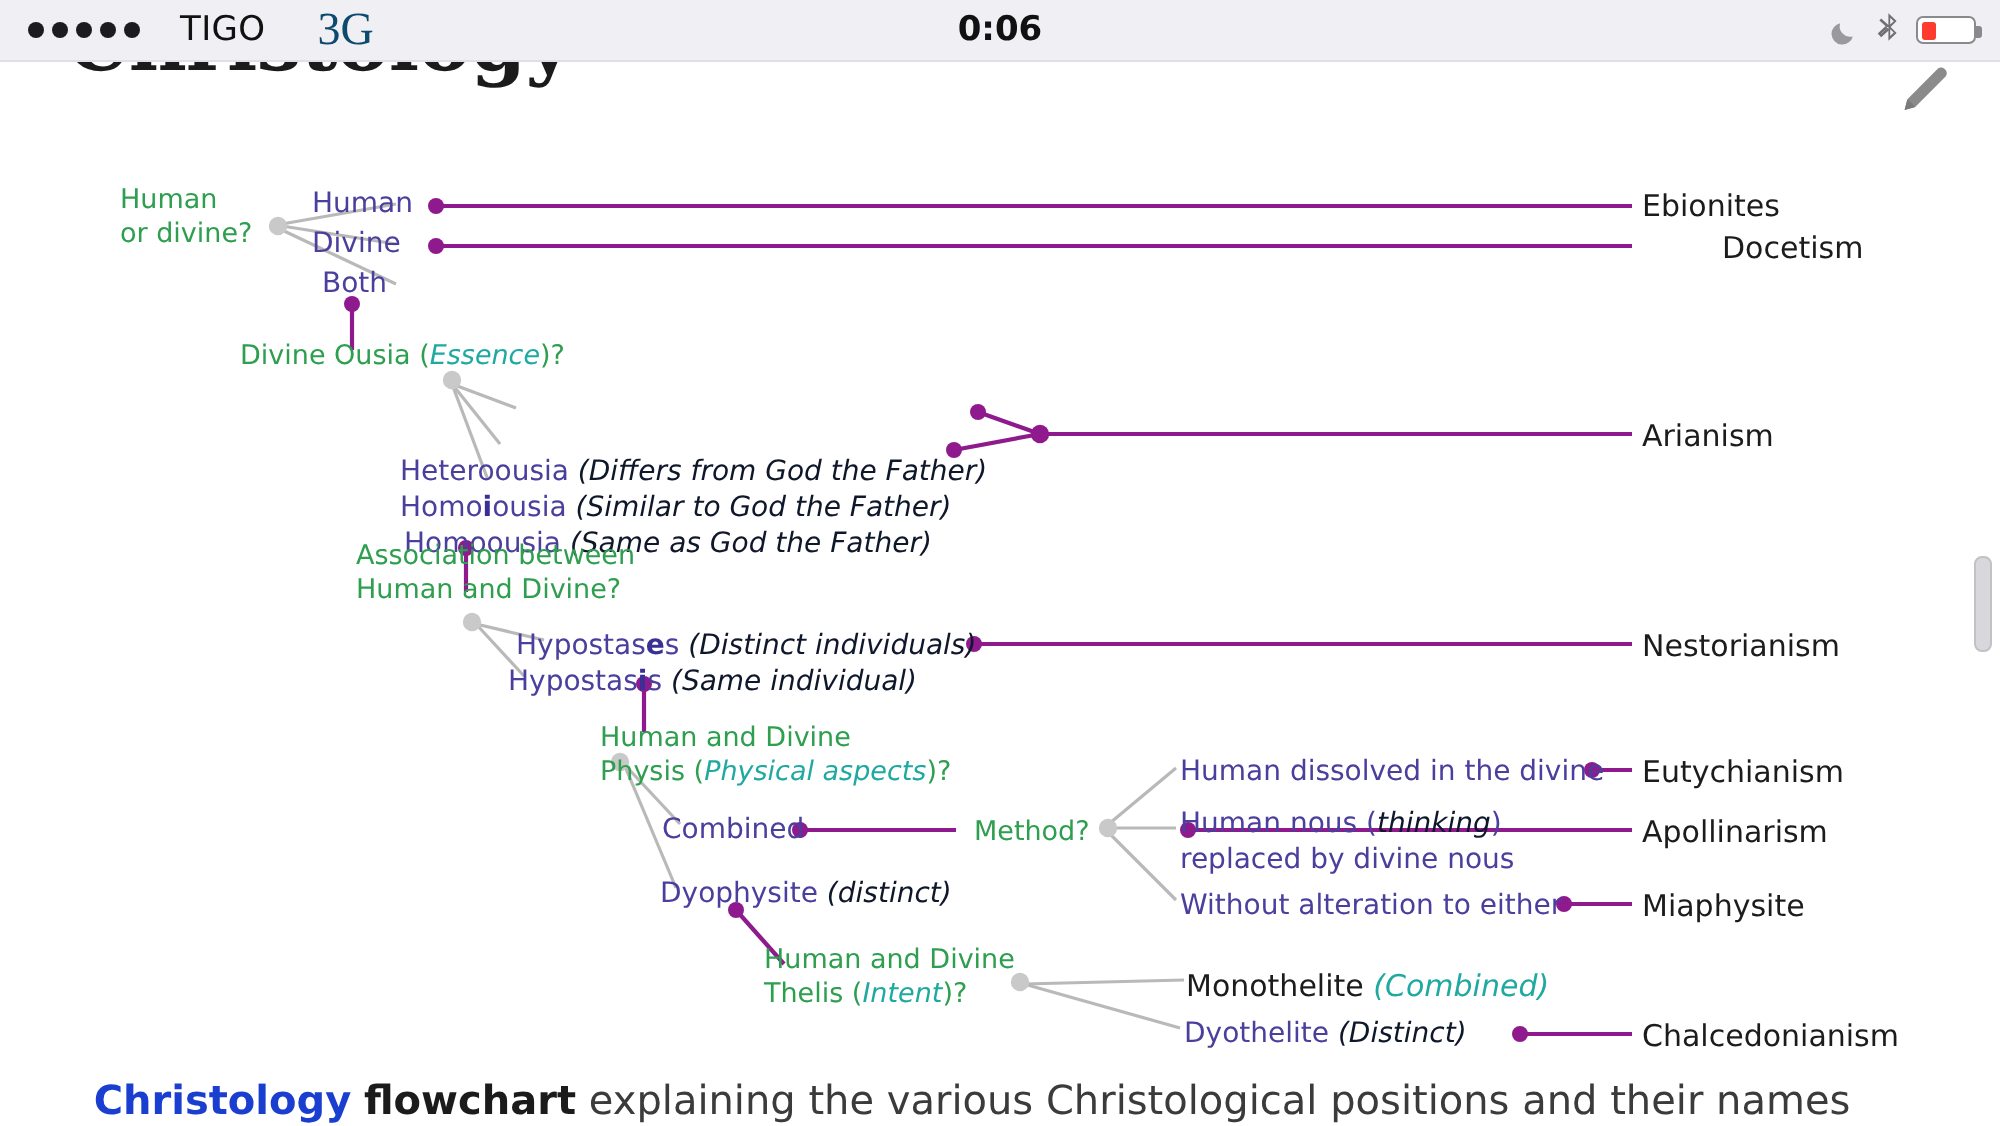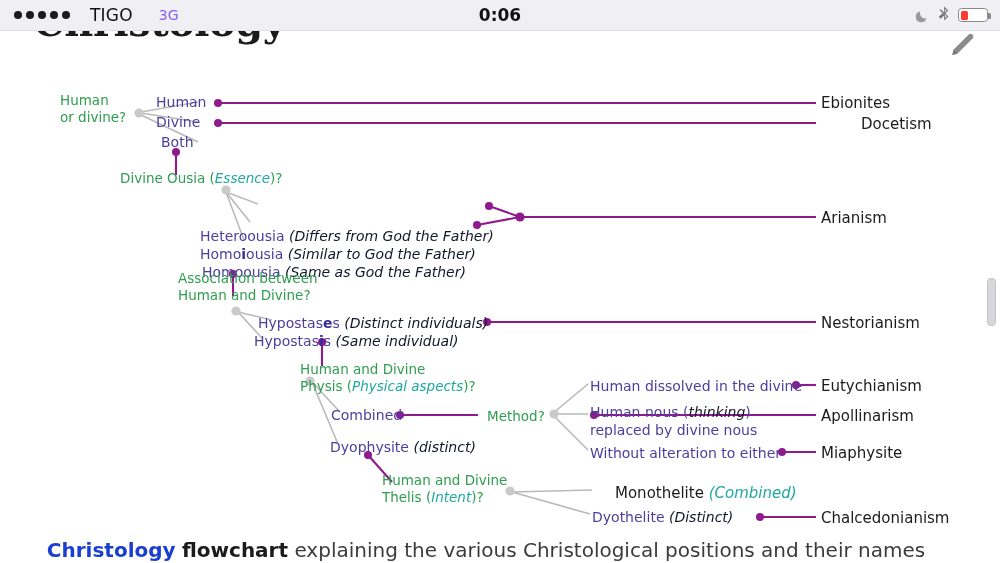--- a/index.html
+++ b/index.html
@@ -13,21 +13,21 @@
   
   #statusbar{
     position:absolute;left:0;top:0;width:1000px;height:30px;
     background:#f0eff4;border-bottom:1px solid #e0dfe4;
     display:flex;align-items:center;z-index:40;
   }
   #sb-left{display:flex;align-items:center;gap:20px;padding-left:14px;}
   .dots{display:flex;gap:4px;align-items:center;}
   .dots i{display:block;width:8px;height:8px;border-radius:50%;background:#1c1c1e;}
   #carrier{font-size:17px;color:#111;letter-spacing:.2px;}
-  #netmode{font-size:14px;color:#8b5cf6;margin-left:6px;}
+  #netmode{font-size:23px;color:#0c4a6e;margin-left:6px;font-family:Liberation Serif, serif;}
   #sb-center{position:absolute;left:0;right:0;text-align:center;font-size:17px;font-weight:600;color:#111;}
   #sb-right{position:absolute;right:12px;display:flex;align-items:center;gap:9px;}
   .moon{width:14px;height:14px;position:relative;display:block;}
   .bt{display:block;}
   #battery{
     position:relative;width:30px;height:14px;border:1.3px solid #8a8a8e;border-radius:3.5px;
     box-sizing:border-box;background:#fff;
   }
   #battery .fill{position:absolute;left:1.5px;top:1.5px;bottom:1.5px;width:7px;background:#ff3b30;border-radius:1.5px;}
   #battery .cap{position:absolute;right:-3.6px;top:4px;width:2.6px;height:6px;background:#8a8a8e;border-radius:0 1.5px 1.5px 0;}
@@ -256,21 +256,21 @@
     </div>
     <div class="node opt" style="left:590px;top:415px;">
       <span>Without alteration to either</span>
     </div>
 
     <div class="node q" style="left:382px;top:442px;">
       <span>Human and Divine</span><br>
       <span>Thelis (</span><span class="par">Intent</span><span>)?</span>
     </div>
 
-    <div class="node out" style="left:593px;top:454px;margin-left:22px;">
+    <div class="node out" style="left:593px;top:454px;">
       <span>Monothelite</span>
       <span class="par">(Combined)</span>
     </div>
     <div class="node opt" style="left:592px;top:479px;">
       <span>Dyothelite</span>
       <span class="par">(Distinct)</span>
     </div>
 
     <div class="node out" style="left:821px;top:64px;">
       <span>Ebionites</span>

